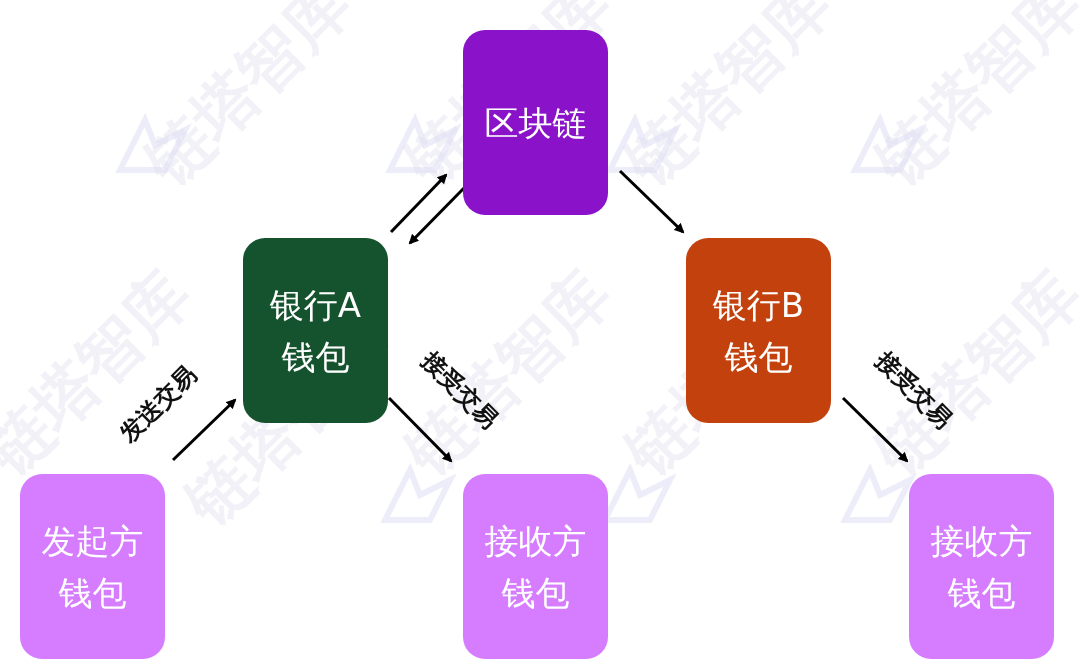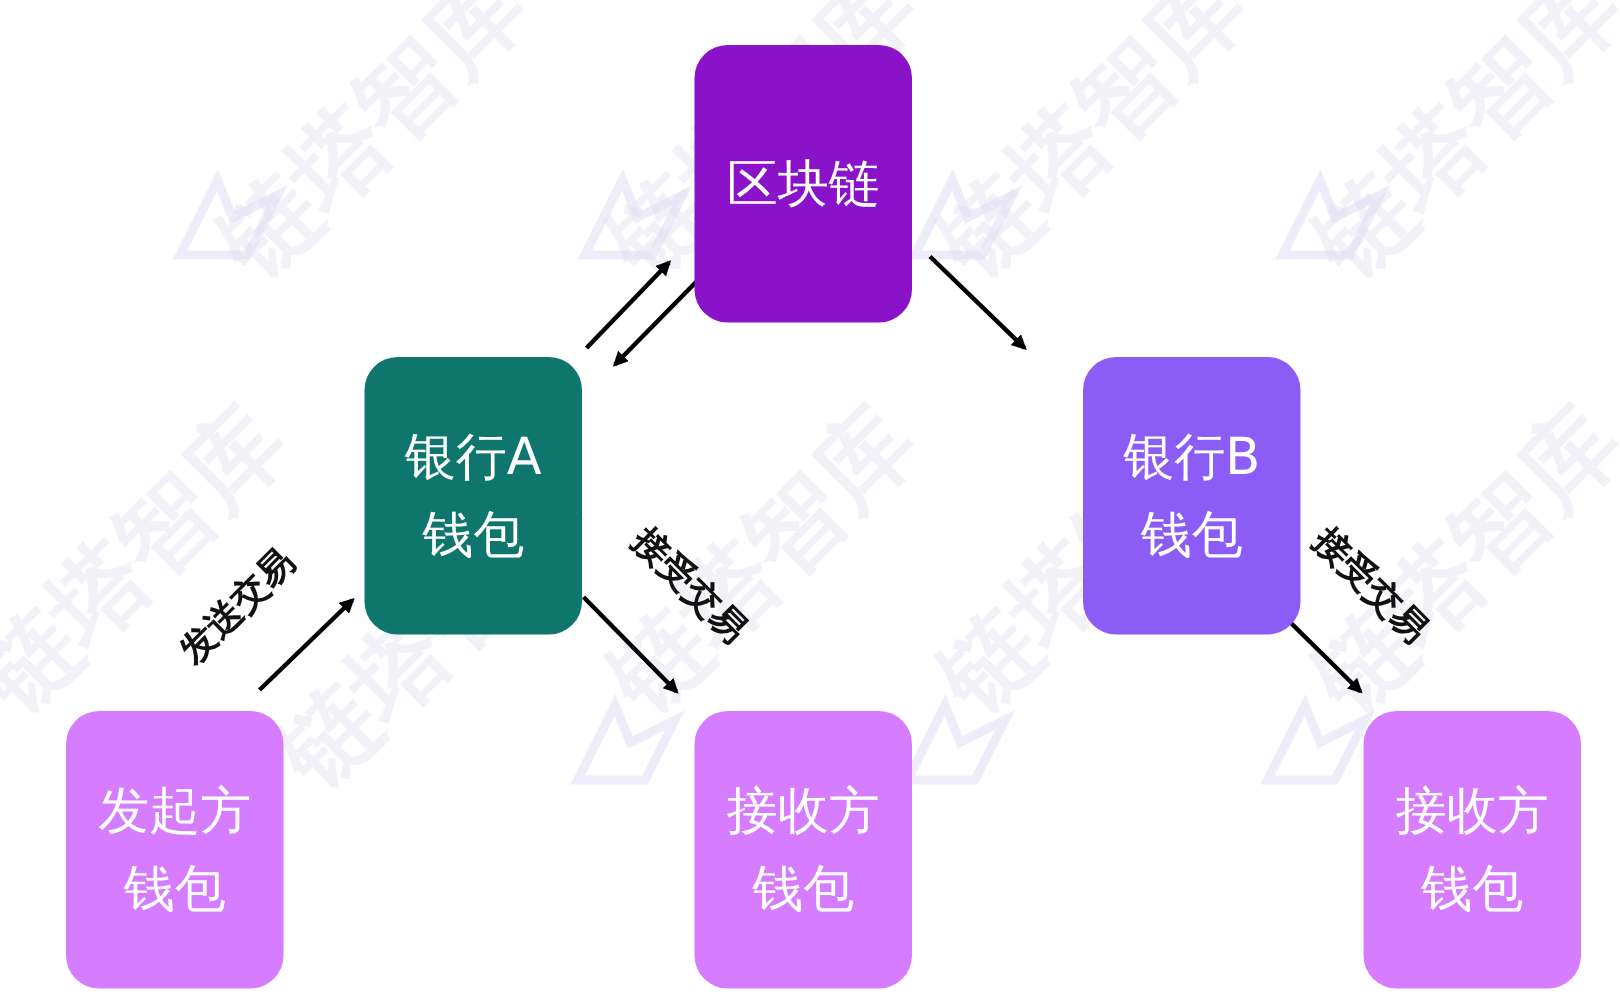--- a/index.html
+++ b/index.html
@@ -68,31 +68,31 @@
 
   <line x1="389" y1="398" x2="451" y2="461" stroke="#000" stroke-width="3" marker-end="url(#ah)"></line>
 
   <line x1="843" y1="398" x2="907" y2="461" stroke="#000" stroke-width="3" marker-end="url(#ah)"></line>
 </svg>
 
 <div class="node" style="left:463px;top:30px;background:#8a12c9;">
   <span>区块链</span>
 </div>
 
-<div class="node" style="left:243px;top:238px;background:#0f766e;">
+<div class="node" style="left:243px;top:238px;background:#14532d;">
   <span>银行A</span>
   <span>钱包</span>
 </div>
 
-<div class="node" style="left:722px;top:238px;background:#8b5cf6;">
+<div class="node" style="left:686px;top:238px;background:#c2410c;">
   <span>银行B</span>
   <span>钱包</span>
 </div>
 
-<div class="node" style="left:20px;top:474px;background:#d57cff;margin-left:24px;">
+<div class="node" style="left:20px;top:474px;background:#d57cff;">
   <span>发起方</span>
   <span>钱包</span>
 </div>
 
 <div class="node" style="left:463px;top:474px;background:#d57cff;">
   <span>接收方</span>
   <span>钱包</span>
 </div>
 
 <div class="node" style="left:909px;top:474px;background:#d57cff;">

